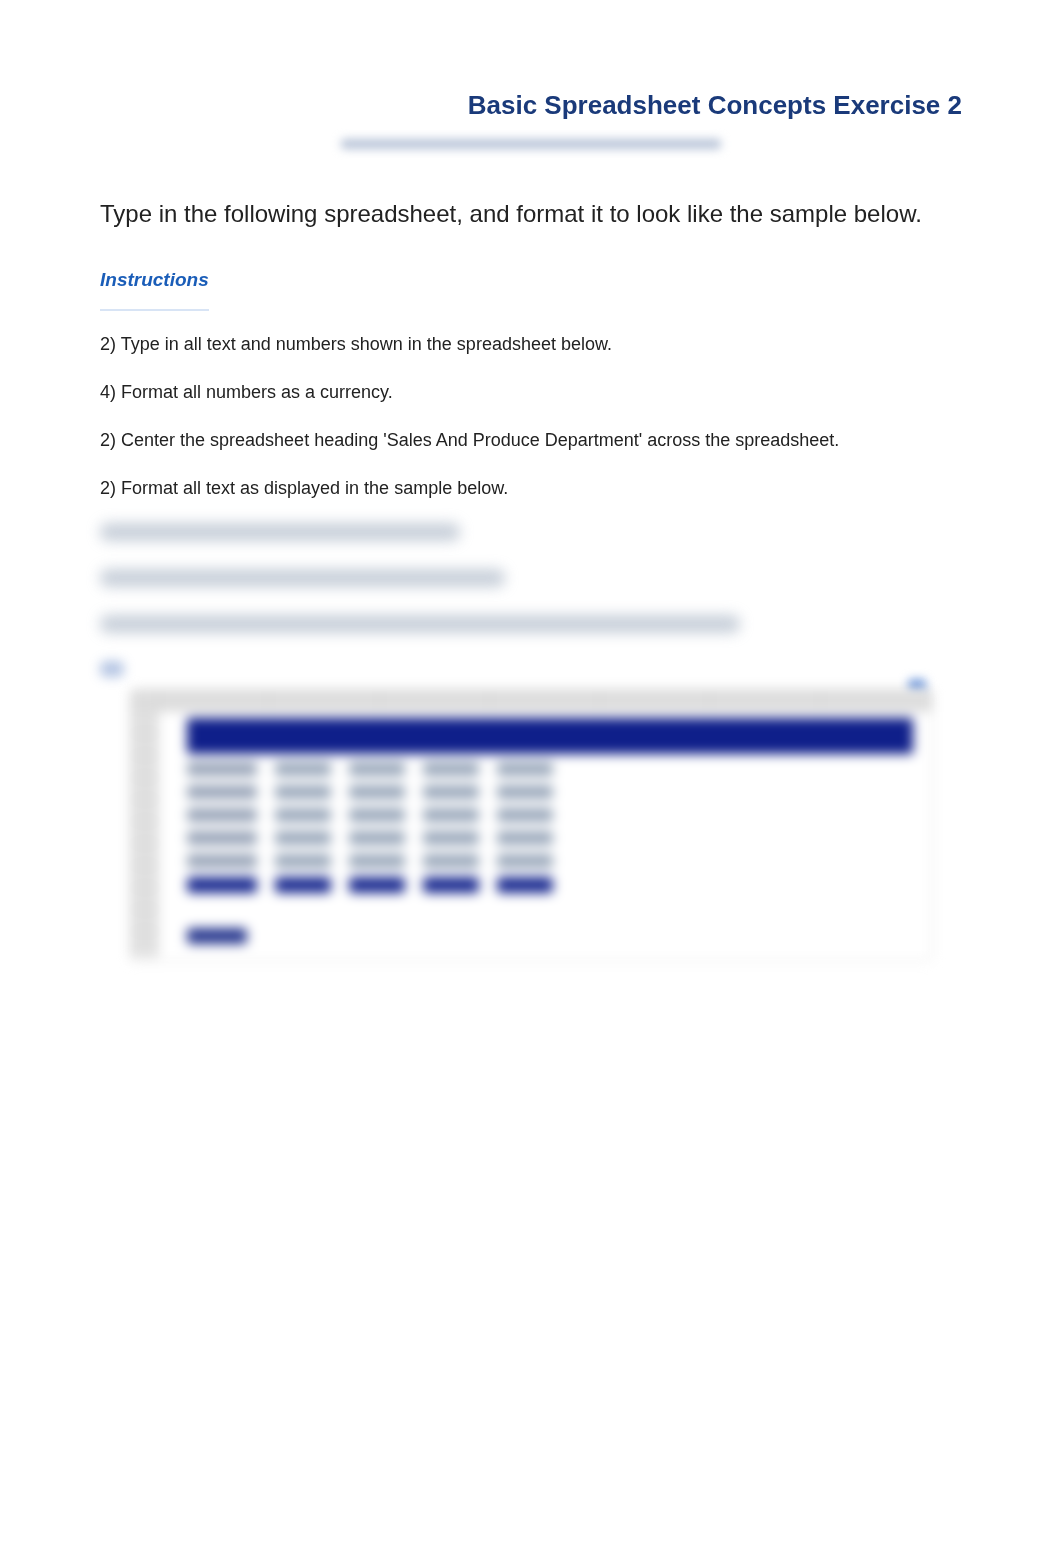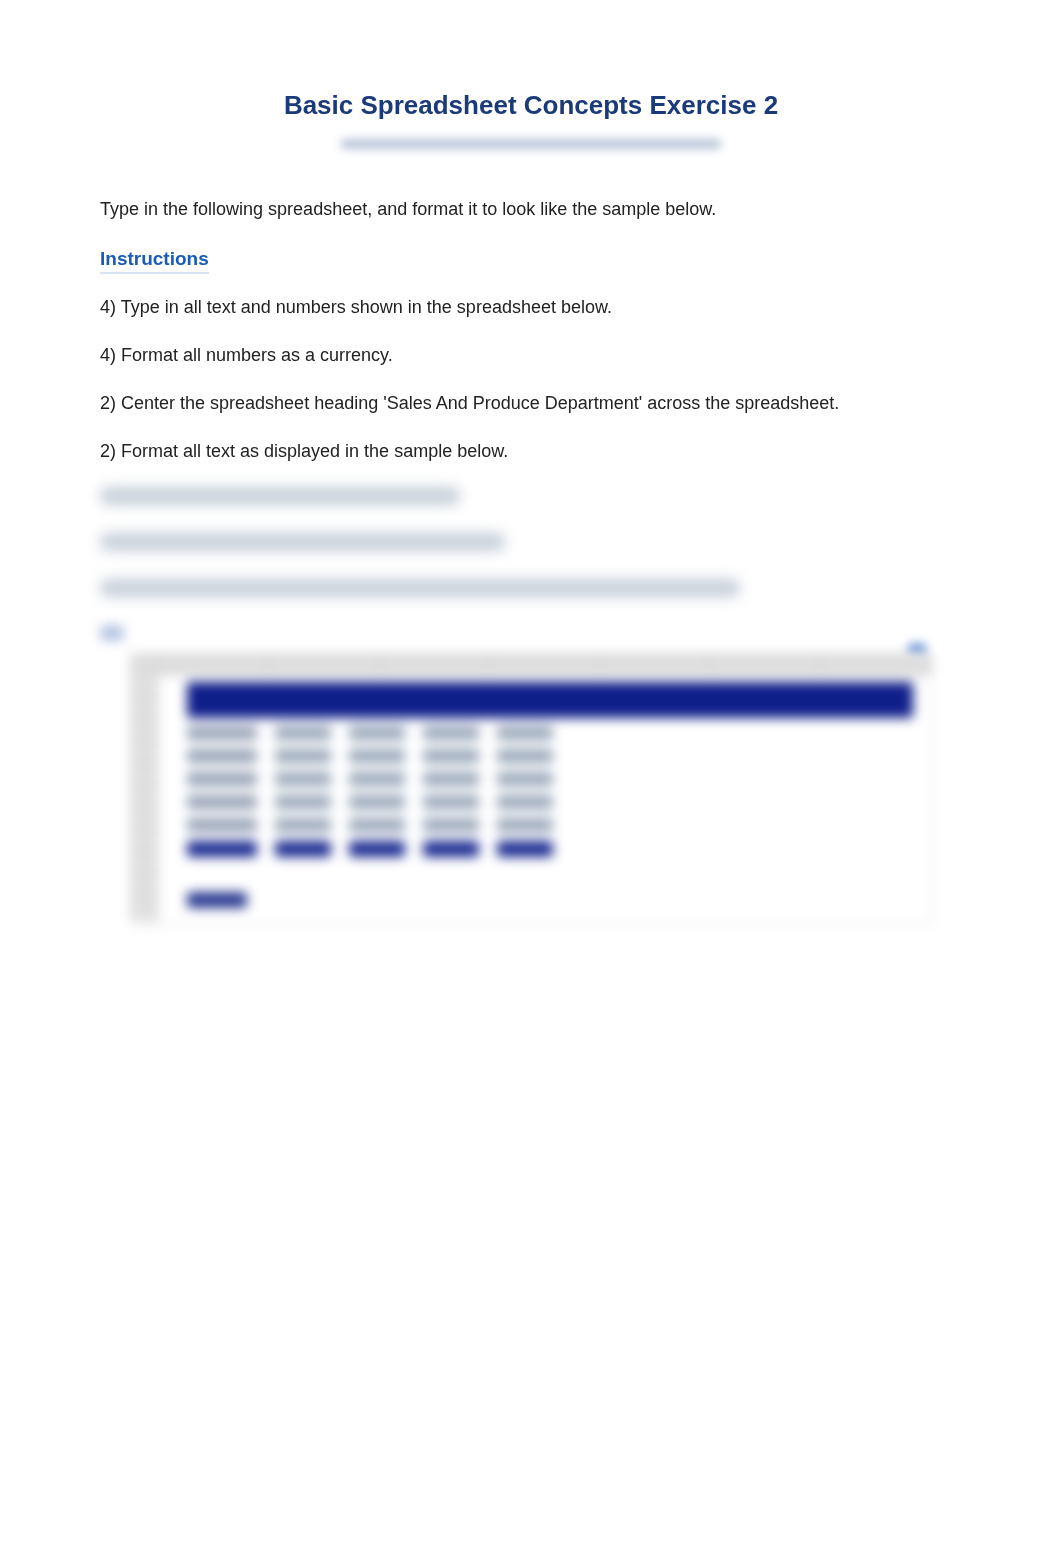--- a/index.html
+++ b/index.html
@@ -9,48 +9,49 @@
     }
     body {
       font-family: Arial, Helvetica, sans-serif;
       background: #ffffff;
       width: 1062px;
       height: 1556px;
       padding: 90px 100px;
       color: #333;
     }
     .title {
-      text-align: center;
+      text-align: right;
       color: #1a3a7a;
       font-size: 26px;
       font-weight: bold;
       margin-bottom: 18px;
     }
     .title-underline {
       width: 380px;
       height: 10px;
       margin: 0 auto 48px auto;
       background: #b8c4d8;
       filter: blur(5px);
       border-radius: 4px;
     }
     .intro {
-      font-size: 18px;
+      font-size: 24px;
       color: #222;
-      margin-bottom: 26px;
+      margin-bottom: 38px;
       line-height: 1.4;
     }
     .instructions-heading {
       color: #1a5db8;
       font-size: 19px;
       font-weight: bold;
       margin-bottom: 20px;
       border-bottom: 2px solid #d8e4f5;
       display: inline-block;
-      padding-bottom: 2px;
+      padding-bottom: 18px;
+      font-style: italic;
     }
     .instruction-item {
       font-size: 18px;
       color: #222;
       margin-bottom: 22px;
       line-height: 1.45;
     }
     .blurred-line {
       height: 18px;
       background: #9aa8bb;
@@ -180,21 +181,21 @@
 
 
 
 <h1 class="title">Basic Spreadsheet Concepts Exercise 2</h1>
 <div class="title-underline"></div>
 
 <p class="intro">Type in the following spreadsheet, and format it to look like the sample below.</p>
 
 <div class="instructions-heading">Instructions</div>
 
-<p class="instruction-item">4) Type in all text and numbers shown in the spreadsheet below.</p>
+<p class="instruction-item">2) Type in all text and numbers shown in the spreadsheet below.</p>
 <p class="instruction-item">4) Format all numbers as a currency.</p>
 <p class="instruction-item">2) Center the spreadsheet heading 'Sales And Produce Department' across the spreadsheet.</p>
 <p class="instruction-item">2) Format all text as displayed in the sample below.</p>
 
 <div class="blurred-line bl-1"></div>
 <div class="blurred-line bl-2"></div>
 <div class="blurred-line bl-3"></div>
 
 <div class="small-blur"></div>
 

